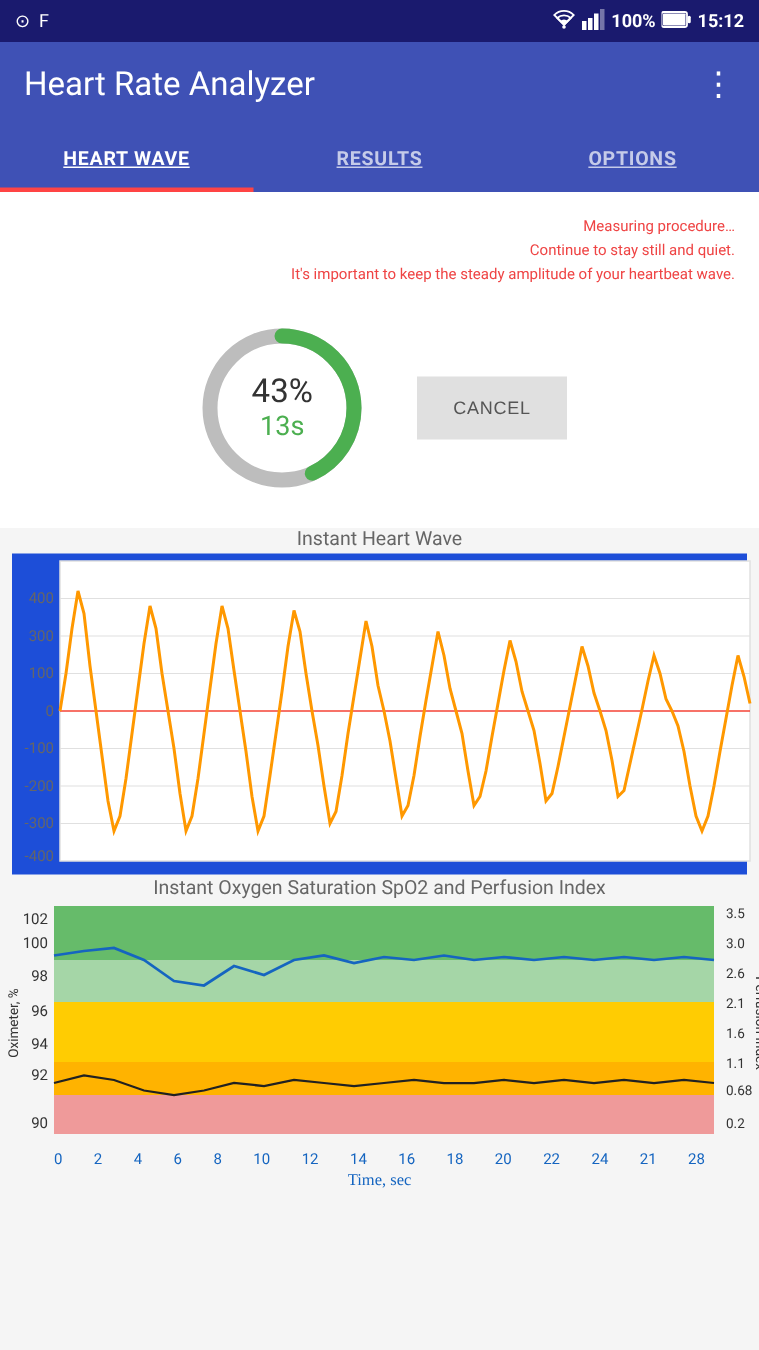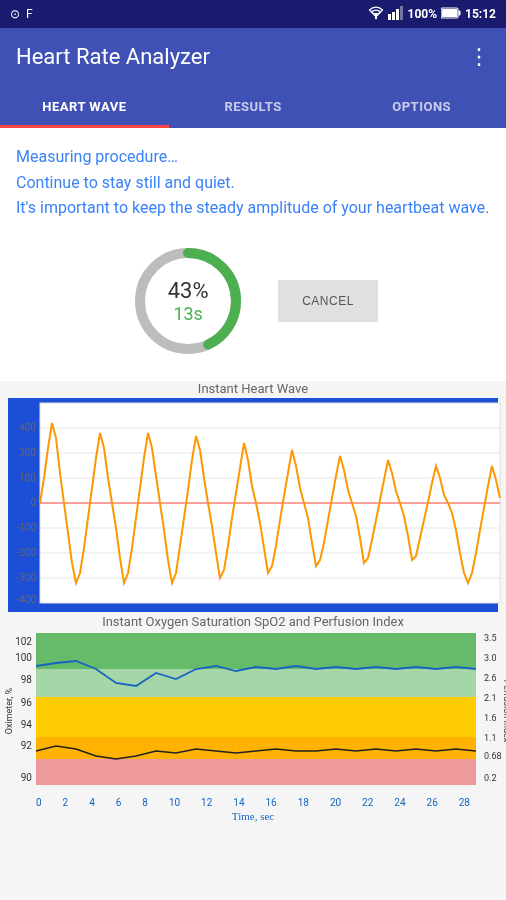--- a/index.html
+++ b/index.html
@@ -50,20 +50,21 @@
       flex: 1;
       display: flex;
       align-items: center;
       justify-content: center;
       font-size: 13px;
       font-weight: 700;
       color: rgba(255,255,255,0.7);
       cursor: pointer;
       letter-spacing: 0.5px;
       position: relative;
+      text-decoration: underline;
     }
     .tab.active {
       color: white;
     }
     .tab.active::after {
       content: '';
       position: absolute;
       bottom: 0;
       left: 0; right: 0;
       height: 3px;
@@ -71,23 +72,23 @@
     }
 
     
     .main-content {
       background: white;
       padding: 12px 8px 8px;
     }
 
     
     .measuring-text {
-      text-align: left;
-      font-size: 16px;
-      color: #3b82f6;
+      text-align: right;
+      font-size: 10px;
+      color: #ef4444;
       line-height: 1.6;
       padding: 4px 8px;
     }
 
     
     .progress-section {
       display: flex;
       align-items: center;
       justify-content: center;
       gap: 30px;
@@ -476,18 +477,18 @@
       <span>6</span>
       <span>8</span>
       <span>10</span>
       <span>12</span>
       <span>14</span>
       <span>16</span>
       <span>18</span>
       <span>20</span>
       <span>22</span>
       <span>24</span>
-      <span>26</span>
+      <span>21</span>
       <span>28</span>
     </div>
     <div style="text-align:center; font-size:11px; color:#1565c0; margin-top:2px;font-family:Liberation Serif, serif;">Time, sec</div>
   </div>
 </div>
 
 </body></html>

